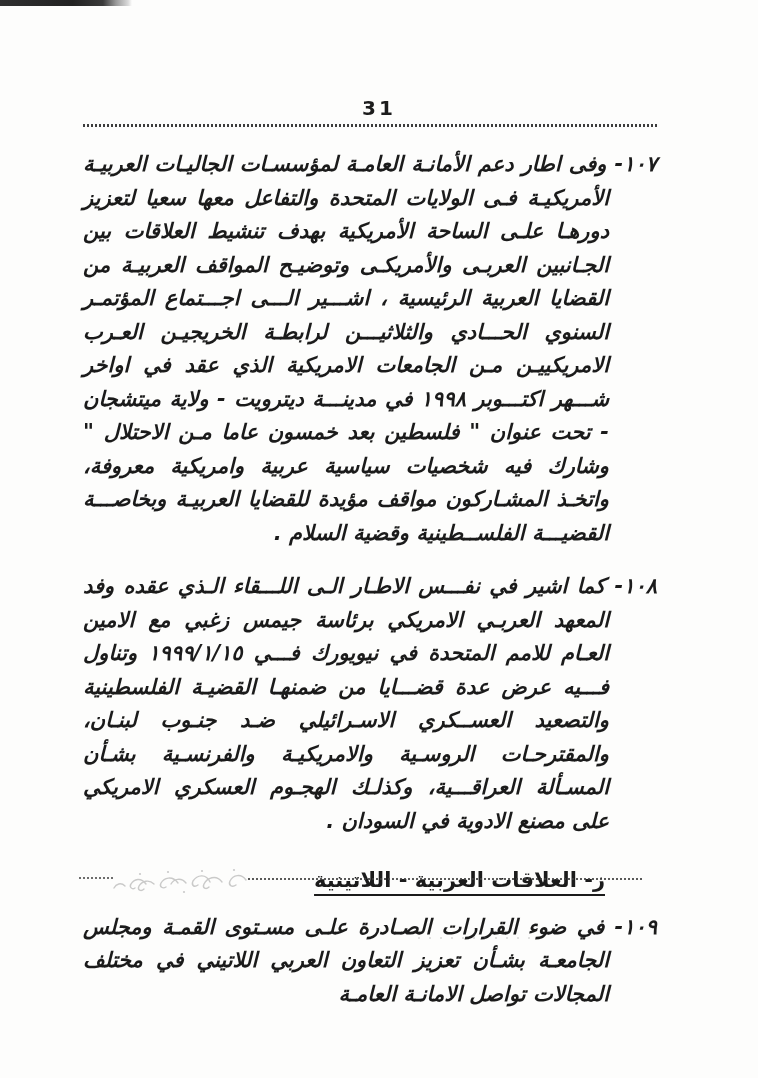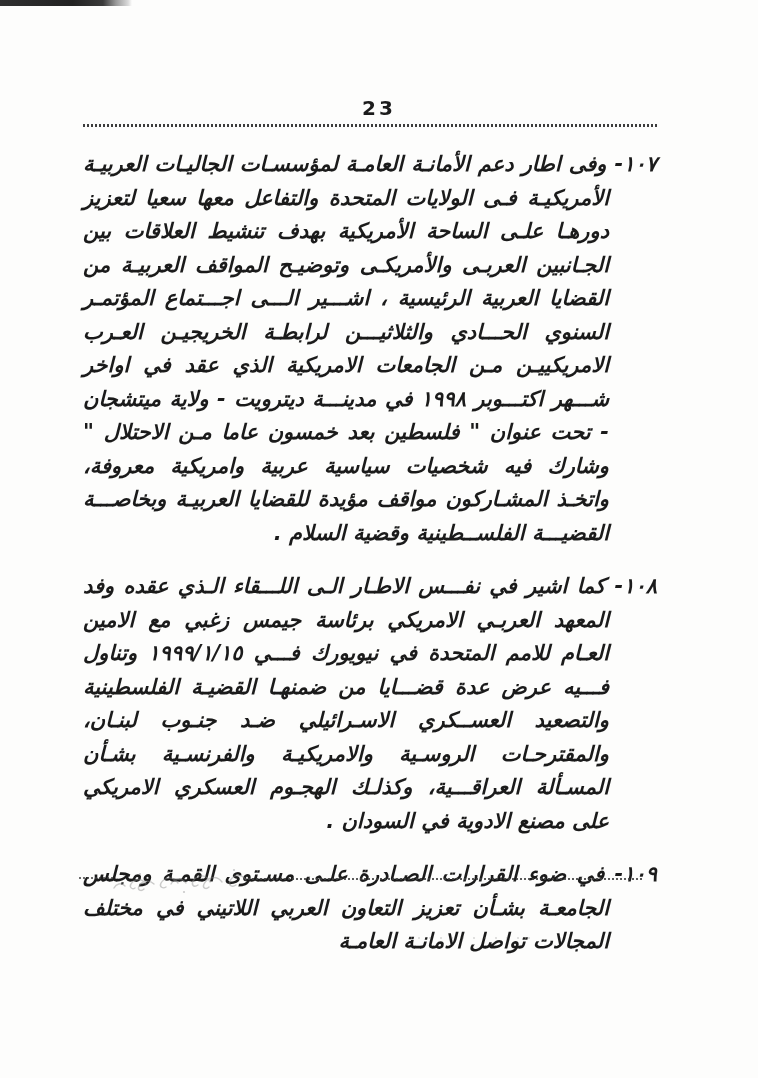--- a/index.html
+++ b/index.html
@@ -125,30 +125,33 @@
       to right, #777 0px, #777 2px, transparent 2px, transparent 11px);
   }
 </style>
 </head>
 <body>
 
 <div class="page">
 
   <div class="scan-artifact"></div>
 
-  <div class="page-number">23</div>
+  <div class="page-number">31</div>
 
   <div class="rule top-rule"></div>
 
   <div class="content">
 
     <p class="para">١٠٧- وفى اطار  دعم الأمانـة العامـة لمؤسسـات الجاليـات العربيـة الأمريكيـة فـى الولايات المتحدة والتفاعل معها سعيا لتعزيز دورهـا علـى الساحة الأمريكية بهدف تنشيط العلاقات  بين الجـانبين العربـى والأمريكـى وتوضيـح المواقف العربيـة من القضايا العربية الرئيسية ، اشـــير الـــى اجـــتماع المؤتمـر السنوي الحـــادي والثلاثيـــن لرابطـة الخريجيـن العـرب الامريكييـن مـن الجامعات الامريكية الذي عقد في اواخر شـــهر اكتـــوبر ١٩٩٨ في مدينـــة ديترويت - ولاية ميتشجان - تحت عنوان " فلسطين بعد خمسون عاما مـن الاحتلال " وشارك فيه شخصيات سياسية  عربية وامريكية معروفة، واتخـذ المشـاركون  مواقف مؤيدة للقضايا العربيـة وبخاصـــة القضيـــة الفلســطينية وقضية السلام .</p>
 
     <p class="para">١٠٨- كما اشير في نفـــس  الاطـار الـى اللـــقاء الـذي عقده وفد المعهد العربـي الامريكي برئاسة جيمس زغبي مع الامين العـام للامم المتحدة  في نيويورك فـــي ١٩٩٩/١/١٥ وتناول فـــيه عرض عدة قضـــايا  من ضمنهـا القضيـة الفلسطينية والتصعيد العســكري الاسـرائيلي ضـد جنـوب لبنـان، والمقترحـات الروسـية والامريكيـة والفرنسـية بشـأن المسـألة العراقـــية، وكذلـك الهجـوم العسكري الامريكي على مصنع الادوية في السودان .</p>
 
+    <h3 class="section-header">
+      <span class="hdr-text">ز- العلاقات العربية - اللاتينية</span>
+    </h3>
 
     <p class="para para-109">١٠٩- في ضوء القرارات الصـادرة علـى مسـتوى القمـة ومجلس الجامعـة بشـأن تعزيز التعاون العربي اللاتيني في مختلف  المجالات تواصل الامانـة العامـة</p>
 
   </div>
 
   <div class="rule bottom-rule-left"></div>
 
   <svg class="handwriting" viewBox="0 0 142 42" xmlns="http://www.w3.org/2000/svg">
     <g fill="none" stroke="#8d8d8d" stroke-width="1.4" stroke-linecap="round">
       <path d="M136 22 c-5 -7 -13 -5 -16 1 c-2 4 2 7 6 4 m-14 -3 c-6 -8 -15 -4 -18 2 c-2 4 2 6 5 3"></path>

